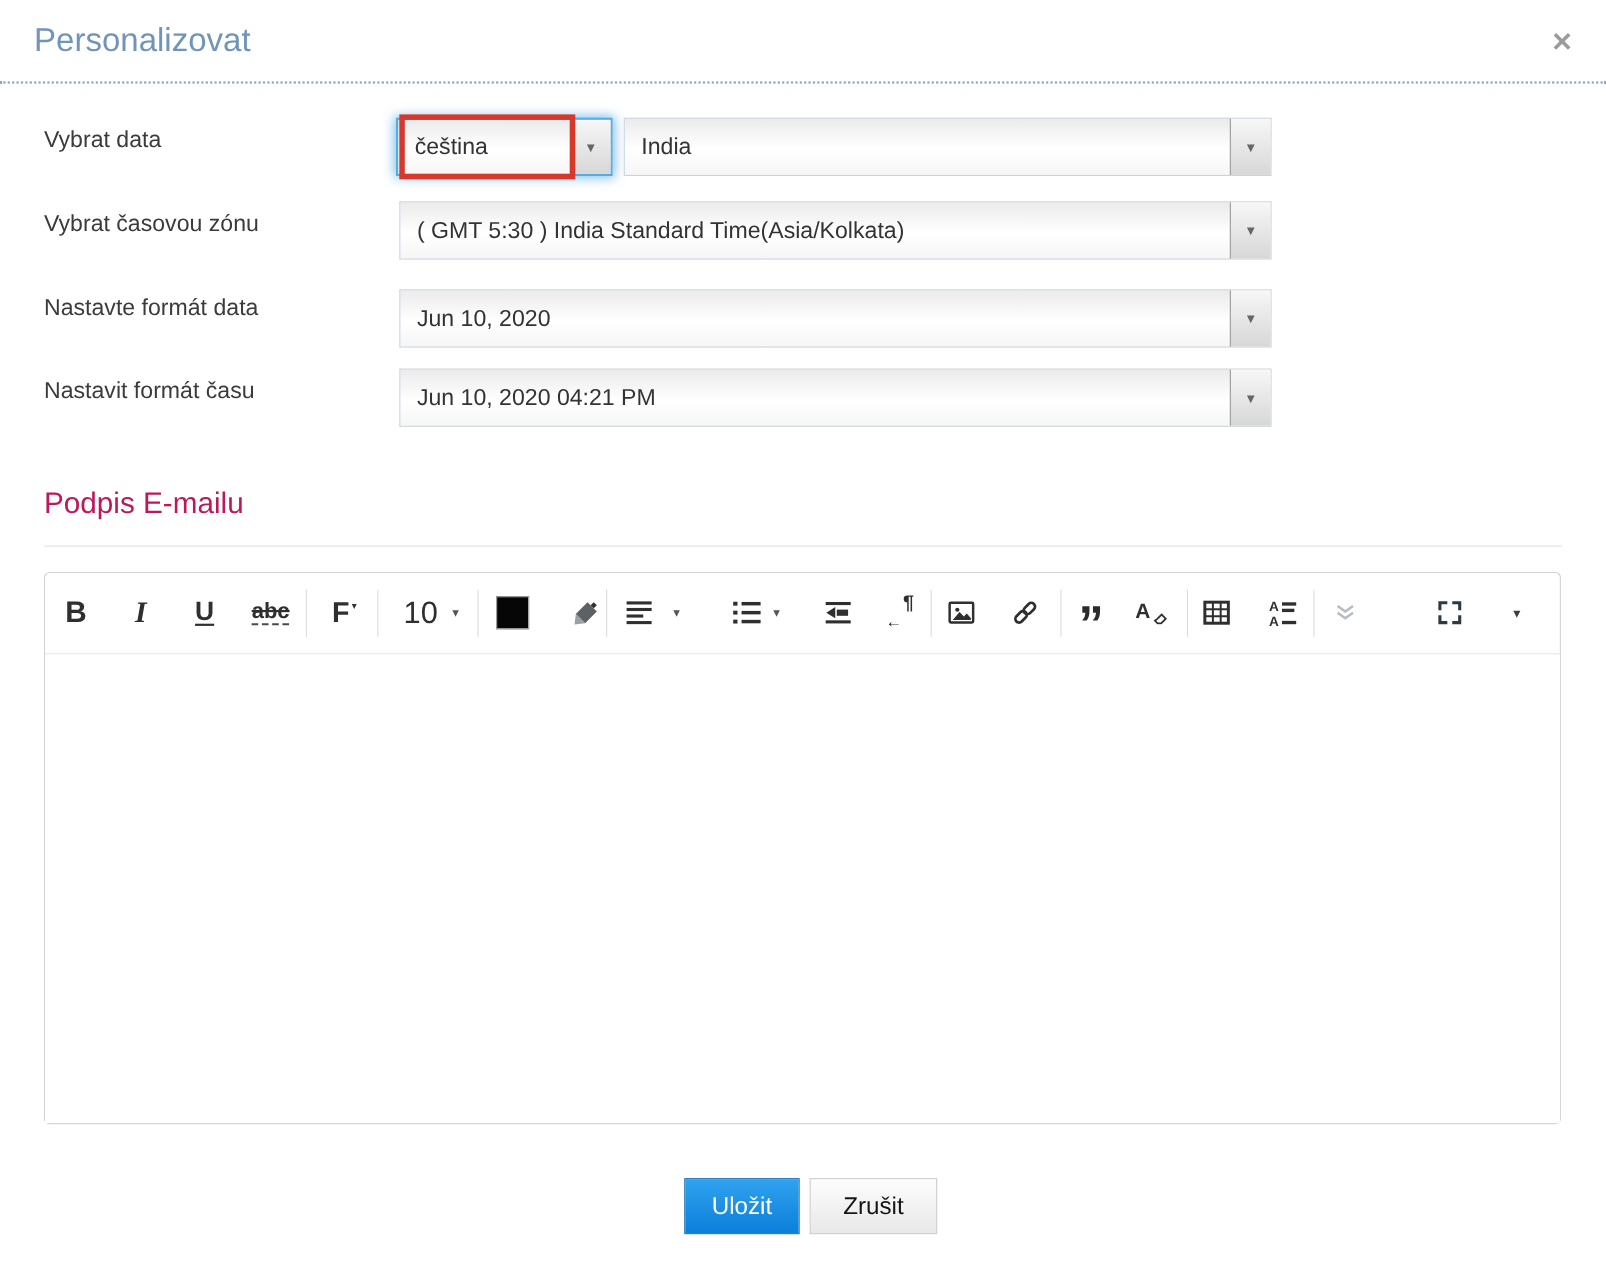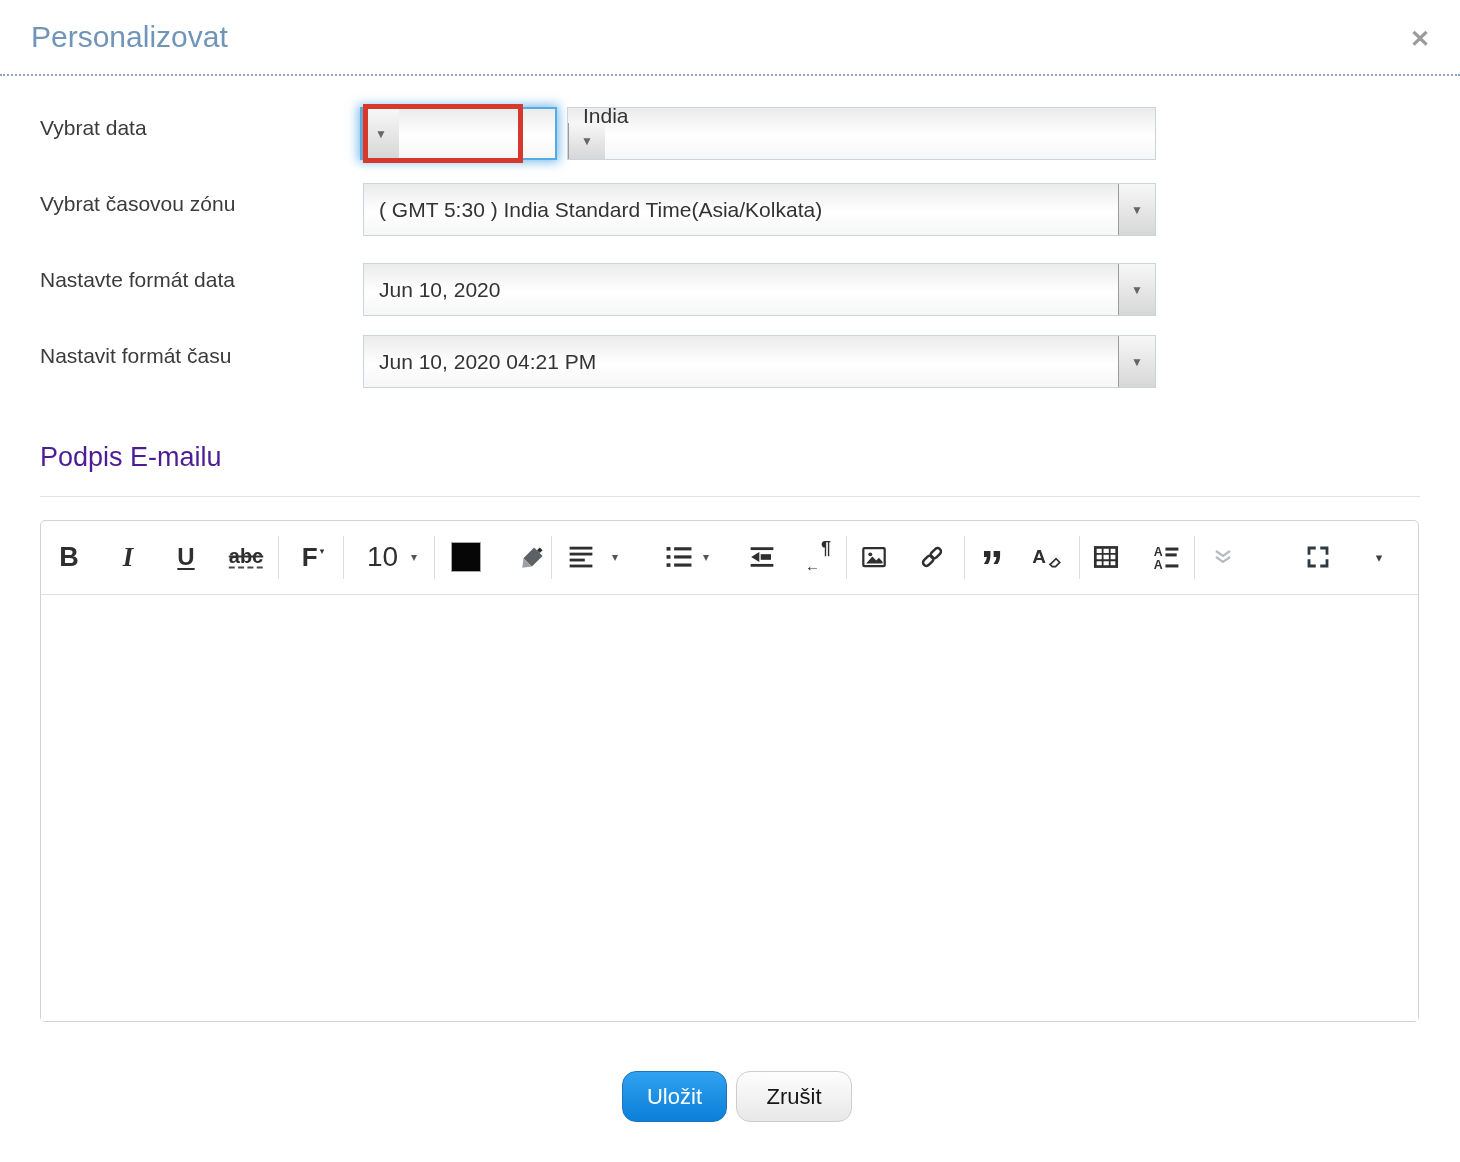--- a/index.html
+++ b/index.html
@@ -23,21 +23,21 @@
   .dd-text{flex:1;display:flex;align-items:center;padding-left:15px;font-size:21px;color:#333;
            white-space:nowrap;overflow:hidden;}
   .dd-btn{width:36px;flex:0 0 36px;border-left:1px solid #9a9a9a;
           background:linear-gradient(180deg,#f7f7f7 0%,#d7d7d7 100%);
           display:flex;align-items:center;justify-content:center;cursor:pointer;}
   .dd-arrow{font-size:12px;color:#666;line-height:1;}
   .dd-focus{border:2px solid #55ace5;box-shadow:0 0 10px 2px rgba(77,164,228,.75);}
   .red-box{position:absolute;left:1px;top:-5px;width:160px;height:59px;
            border:5px solid #d6382c;box-sizing:border-box;pointer-events:none;z-index:5;}
   
-  .sig-h{position:absolute;left:40px;top:440px;font-size:27px;color:#4c1d95;line-height:34px;}
+  .sig-h{position:absolute;left:40px;top:440px;font-size:27px;color:#be185d;line-height:34px;}
   .sig-hr{position:absolute;left:40px;top:496px;width:1380px;height:1px;background:#e2e2e2;}
   
   .editor{position:absolute;left:40px;top:520px;width:1379px;height:502px;box-sizing:border-box;
           border:1px solid #d2d2d2;border-radius:5px;background:#fff;}
   .toolbar{position:absolute;left:0;top:0;right:0;height:73px;border-bottom:1px solid #e0e0e0;}
   .tb{position:absolute;top:36px;transform:translate(-50%,-50%);display:flex;align-items:center;
       justify-content:center;color:#2f2f2f;cursor:pointer;background:none;border:none;padding:2px;}
   .sep{position:absolute;top:15px;height:43px;width:1px;background:#dcdcdc;}
   .g-bold{font-size:27px;font-weight:700;}
   .g-italic{font-family:"Liberation Serif",serif;font-style:italic;font-weight:600;font-size:27px;}
@@ -52,21 +52,21 @@
   .color-sq{width:30px;height:30px;background:#060606;border:1px solid #a8a8a8;box-sizing:border-box;}
   .g-quote{font-size:46px;font-weight:700;color:#2b2b2b;line-height:0;transform:translateY(10px);display:block;}
   .g-clearA{font-size:19px;font-weight:700;margin-right:1px;}
   .pil{position:relative;width:26px;height:26px;}
   .pil-mark{position:absolute;right:1px;top:-6px;font-size:18px;font-weight:700;}
   .pil-arrow{position:absolute;left:-1px;bottom:-4px;font-size:15px;font-weight:700;}
   svg.ic{display:block;}
   
   .ed-body{position:absolute;left:0;top:74px;right:0;bottom:0;background:#fff;outline:none;}
   
-  .btn{position:absolute;top:1071px;height:51px;border-radius:14px;font-size:22px;
+  .btn{position:absolute;top:1071px;height:51px;border-radius:0;font-size:22px;
        display:flex;align-items:center;justify-content:center;cursor:pointer;box-sizing:border-box;
        font-family:"Liberation Sans",sans-serif;}
   .btn-save{left:622px;width:105px;color:#ffffff;border:1px solid #1c74ba;
             background:linear-gradient(180deg,#30a2f0 0%,#0b7fd9 100%);}
   .btn-cancel{left:736px;width:116px;color:#161616;border:1px solid #cdcdcd;
               background:linear-gradient(180deg,#fdfdfd 0%,#e8e8e8 100%);}
 </style>
 </head>
 <body>
 
@@ -74,27 +74,28 @@
   <div class="title">Personalizovat</div>
   <div class="close">✕</div>
 </div>
 
 <div class="lbl" style="top:114px">Vybrat data</div>
 <div class="lbl" style="top:190px">Vybrat časovou zónu</div>
 <div class="lbl" style="top:266px">Nastavte formát data</div>
 <div class="lbl" style="top:342px">Nastavit formát času</div>
 
 <div class="dd dd-focus" style="left:360px;top:107px;width:197px;">
+  <span class="dd-text">čeština</span>
   <span class="dd-btn">
     <span class="dd-arrow">▼</span>
   </span>
   <span class="red-box"></span>
 </div>
 
-<div class="dd" style="left:567px;top:107px;width:589px;flex-direction:column;">
+<div class="dd" style="left:567px;top:107px;width:589px;">
   <span class="dd-text">India</span>
   <span class="dd-btn">
     <span class="dd-arrow">▼</span>
   </span>
 </div>
 
 <div class="dd" style="left:363px;top:183px;width:793px;">
   <span class="dd-text">( GMT 5:30 ) India Standard Time(Asia/Kolkata)</span>
   <span class="dd-btn">
     <span class="dd-arrow">▼</span>

